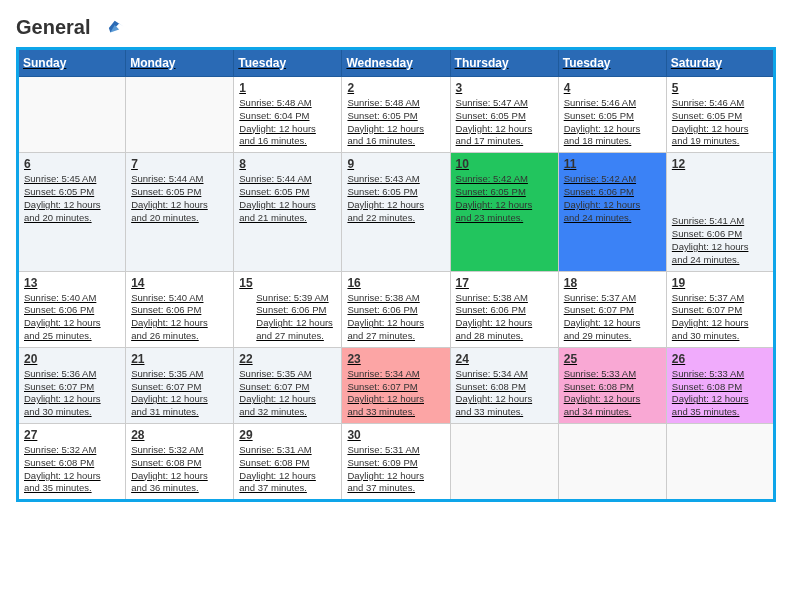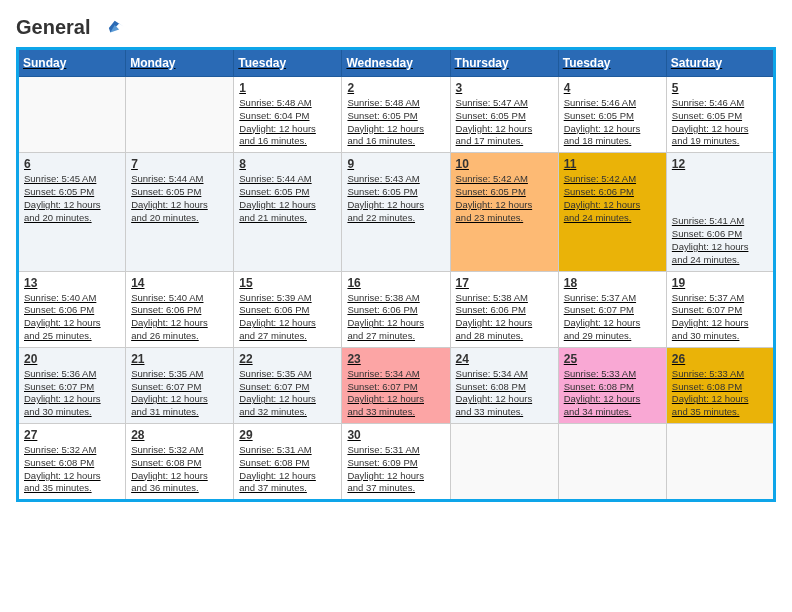--- a/index.html
+++ b/index.html
@@ -184,28 +184,28 @@
 Daylight: 12 hours
 and 21 minutes.</div>
         </td>
         <td style="background: rgb(240, 244, 248);">
           <span class="day-number">9</span>
           <div class="day-info" style="white-space: pre-line;">Sunrise: 5:43 AM
 Sunset: 6:05 PM
 Daylight: 12 hours
 and 22 minutes.</div>
         </td>
-        <td style="background: #fdba74;">
+        <td style="background: #22c55e;">
           <span class="day-number">10</span>
           <div class="day-info" style="white-space: pre-line;">Sunrise: 5:42 AM
 Sunset: 6:05 PM
 Daylight: 12 hours
 and 23 minutes.</div>
         </td>
-        <td style="background: #eab308;">
+        <td style="background: #3b82f6;">
           <span class="day-number">11</span>
           <div class="day-info" style="white-space: pre-line;">Sunrise: 5:42 AM
 Sunset: 6:06 PM
 Daylight: 12 hours
 and 24 minutes.</div>
         </td>
         <td style="background: rgb(240, 244, 248);">
           <span class="day-number">12</span>
           <div class="day-info" style="white-space: pre-line; margin-top: 44px;">Sunrise: 5:41 AM
 Sunset: 6:06 PM
@@ -223,21 +223,21 @@
         </td>
         <td>
           <span class="day-number">14</span>
           <div class="day-info" style="white-space: pre-line;">Sunrise: 5:40 AM
 Sunset: 6:06 PM
 Daylight: 12 hours
 and 26 minutes.</div>
         </td>
         <td>
           <span class="day-number">15</span>
-          <div class="day-info" style="white-space: pre-line;">Sunrise: 5:39 AM
+          <div class="day-info" style="white-space: pre-line; margin-left: 17px;">Sunrise: 5:39 AM
 Sunset: 6:06 PM
 Daylight: 12 hours
 and 27 minutes.</div>
         </td>
         <td>
           <span class="day-number">16</span>
           <div class="day-info" style="white-space: pre-line;">Sunrise: 5:38 AM
 Sunset: 6:06 PM
 Daylight: 12 hours
 and 27 minutes.</div>
@@ -300,21 +300,21 @@
 Daylight: 12 hours
 and 33 minutes.</div>
         </td>
         <td style="background: #f9a8d4;">
           <span class="day-number">25</span>
           <div class="day-info" style="white-space: pre-line;">Sunrise: 5:33 AM
 Sunset: 6:08 PM
 Daylight: 12 hours
 and 34 minutes.</div>
         </td>
-        <td style="background: #eab308;">
+        <td style="background: #f0abfc;">
           <span class="day-number">26</span>
           <div class="day-info" style="white-space: pre-line;">Sunrise: 5:33 AM
 Sunset: 6:08 PM
 Daylight: 12 hours
 and 35 minutes.</div>
         </td>
       </tr>
       <tr>
         <td>
           <span class="day-number">27</span>

